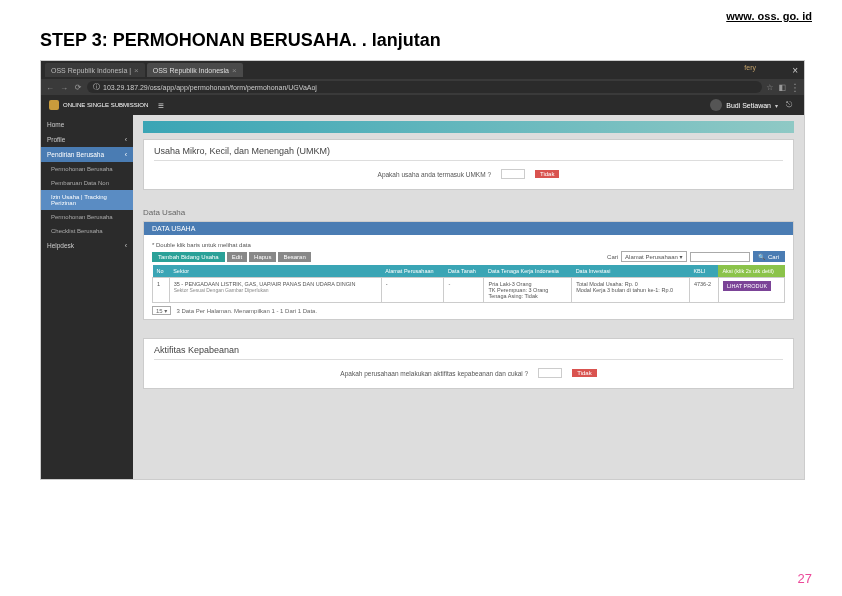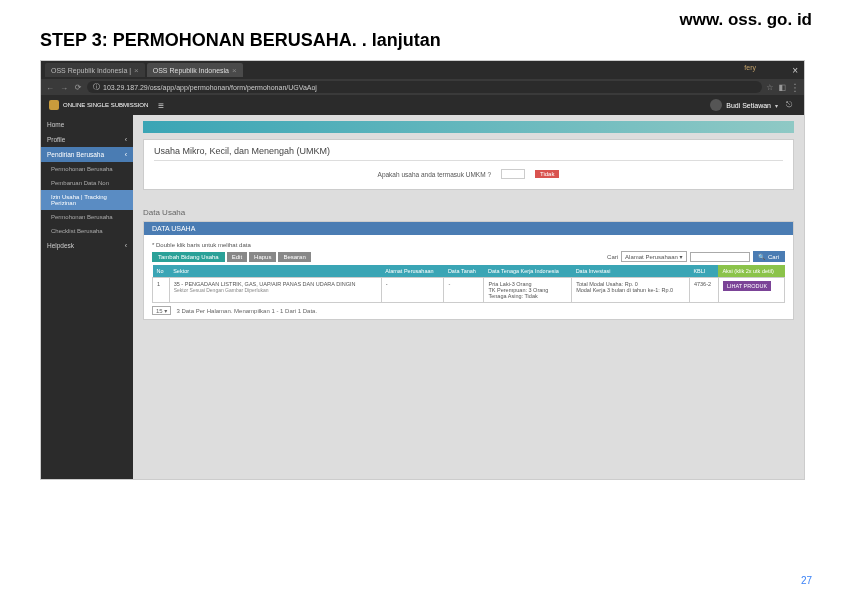--- a/index.html
+++ b/index.html
@@ -1,17 +1,17 @@
 <!DOCTYPE html>
 <html><head>
 <meta charset="utf-8">
 <style>
 *{margin:0;padding:0;box-sizing:border-box;font-family:Arial,sans-serif}
 body{width:842px;height:596px;background:#fff;position:relative}
-.header-link{position:absolute;top:10px;right:30px;font-size:17px;font-weight:bold;color:#000}
+.header-link{position:absolute;top:10px;right:30px;font-size:11px;font-weight:bold;text-decoration:underline;color:#000}
 .step-title{position:absolute;top:30px;left:40px;font-size:18px;font-weight:bold;color:#000}
 .browser{position:absolute;top:60px;left:40px;width:765px;height:420px;background:#fff;border:1px solid #ccc;overflow:hidden}
 .tab-bar{height:18px;background:#2b2b2b;display:flex;align-items:center;padding:0 4px;gap:2px}
 .tab{height:14px;padding:0 6px;background:#3a3a3a;color:#bbb;font-size:7px;display:flex;align-items:center;gap:3px;border-radius:2px 2px 0 0}
 .tab.active{background:#4a4a4a;color:#ddd}
 .tab-close{font-size:8px;color:#888}
 .addr-bar{height:16px;background:#3a3a3a;display:flex;align-items:center;padding:0 4px;gap:4px}
 .nav-btn{width:10px;height:10px;color:#999;font-size:8px;display:flex;align-items:center;justify-content:center}
 .addr-field{flex:1;height:12px;background:#2b2b2b;border-radius:6px;color:#ccc;font-size:7px;display:flex;align-items:center;padding:0 6px;gap:3px}
 .addr-icons{display:flex;gap:5px;color:#999;font-size:8px}
@@ -52,21 +52,21 @@
 .search-sel{border:1px solid #aaa;font-size:6px;padding:1px 3px;background:#fff}
 .btn-search{background:#4a7cb3;color:#fff;font-size:6px;padding:2px 6px;border:none;display:flex;align-items:center;gap:2px}
 .tbl{width:100%;border-collapse:collapse;margin-top:3px;font-size:5.5px}
 .tbl th{background:#3aa5b5;color:#fff;padding:3px 4px;text-align:left;font-weight:normal}
 .tbl th.lime{background:#8bc34a}
 .tbl td{border:1px solid #ccc;padding:3px 4px;color:#555;vertical-align:top}
 .btn-purple{background:#7b4397;color:#fff;font-size:5.5px;padding:2px 4px;border:none}
 .pager{display:flex;align-items:center;gap:5px;margin-top:3px;font-size:6px;color:#666}
 .pager-sel{border:1px solid #aaa;font-size:6px;padding:0 3px}
 .top-row{display:flex;justify-content:space-between;align-items:center;margin:3px 0}
-.page-num{position:absolute;bottom:10px;right:30px;font-size:10px;color:#3b82f6}
+.page-num{position:absolute;bottom:10px;right:30px;font-size:13px;color:#ec4899}
 .tail{color:#c4a26a;font-size:7px;position:absolute;right:48px;top:3px}
 </style>
 </head>
 <body>
 
 <a class="header-link">www. oss. go. id</a>
 <div class="step-title">STEP 3: PERMOHONAN BERUSAHA. . lanjutan</div>
 
 <div class="browser">
   <div class="tab-bar">
@@ -203,17 +203,26 @@
             </tr>
           </tbody>
             </table>
           <div class="pager">
             <span class="pager-sel"><span>15</span> ▾</span>
             <span>3 Data Per Halaman. Menampilkan 1 - 1 Dari 1 Data.</span>
           </div>
         </div>
       </div>
 
+      <div class="card">
+        <div class="card-title">Aktifitas Kepabeanan</div>
+        <div class="hr"></div>
+        <div class="question-row">
+          <span>Apakah perusahaan melakukan aktifitas kepabeanan dan cukai ?</span>
+          <div class="toggle-box"></div>
+          <span class="badge-red">Tidak</span>
+        </div>
+      </div>
     </div>
   </div>
 </div>
 
 <div class="page-num">27</div>
 
 </body></html>

